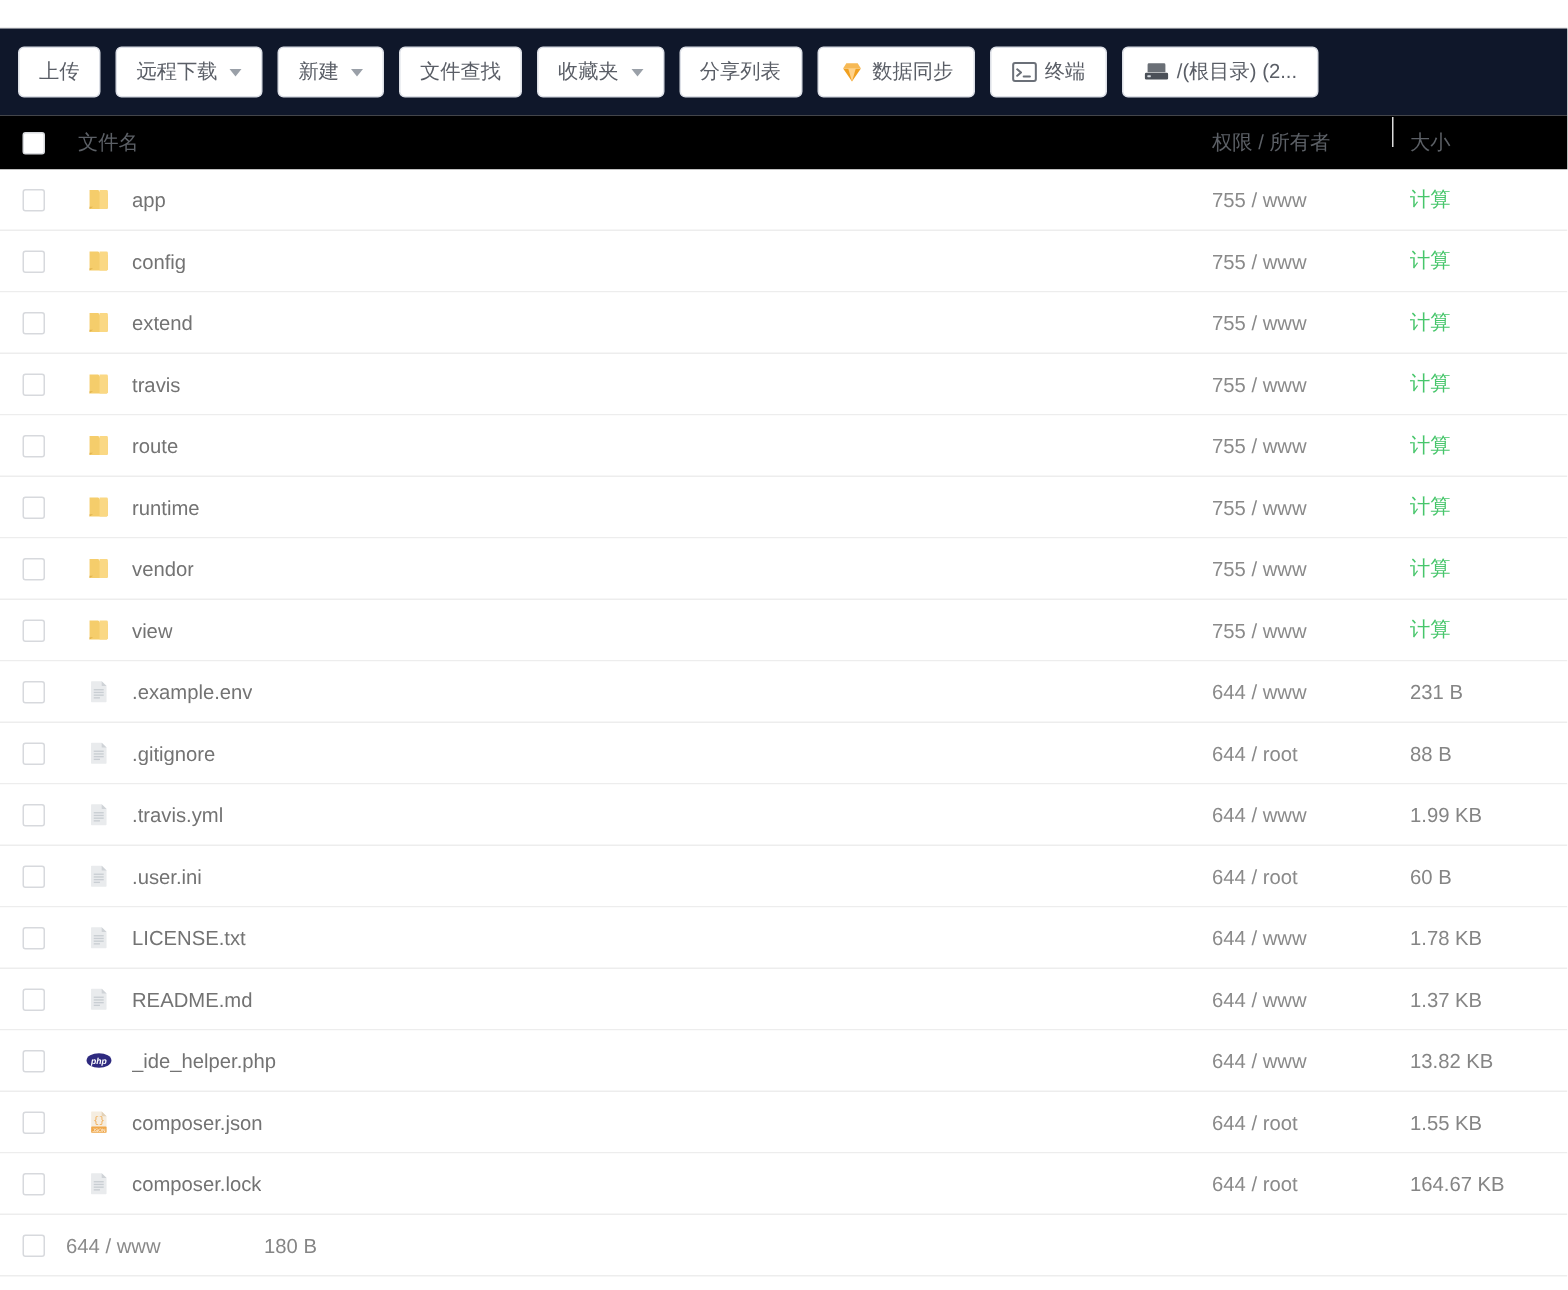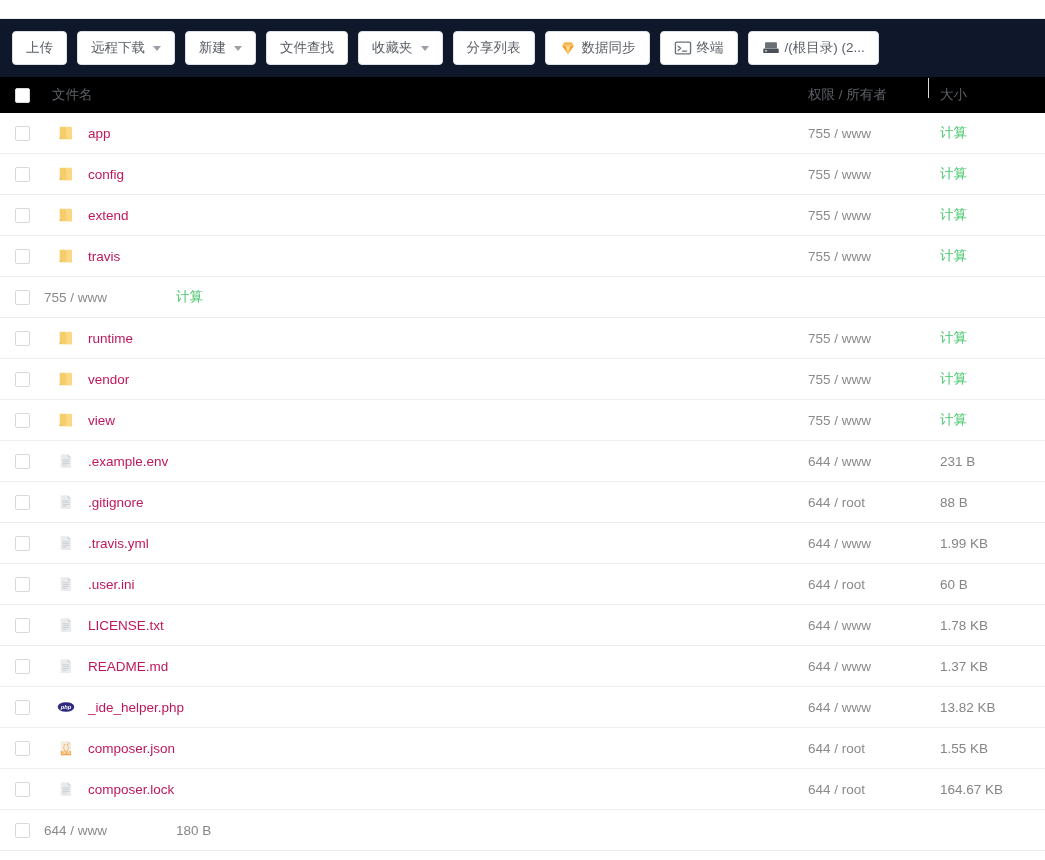--- a/index.html
+++ b/index.html
@@ -77,21 +77,21 @@
   .thead .c-name { color:#5c6066; padding-left: 8px; }
 
   .cb {
     width: 15px; height: 15px;
     border: 1px solid #d7d9dd;
     border-radius: 2px;
     background:#fff;
     cursor:pointer;
     flex:none;
   }
-  .fname { color:#be185d; white-space:nowrap; overflow:hidden; text-overflow:ellipsis; }
+  .fname { color:#737373; white-space:nowrap; overflow:hidden; text-overflow:ellipsis; }
   .calc { color:#47c66b; cursor:pointer; }
   .sz   { color:#858585; }
 
   .icon-wrap { width: 20px; height: 20px; flex:none; display:flex; align-items:center; justify-content:center; margin-left: 4px; }
 
   
   .wm {
     position:absolute;
     right: 16px; bottom: 6px;
     font-size: 21px;
@@ -238,20 +238,30 @@
             </span>
             <span class="fname">travis</span>
           </div>
           <div class="c-perm">755 / www</div>
           <div class="c-size calc">计算</div>
         </div>
         <div class="trow">
           <div class="c-check">
             <div class="cb"></div>
           </div>
+          <div class="c-name">
+            <span class="icon-wrap">
+              <svg viewBox="0 0 20 20" width="18" height="18">
+                <path d="M3 3 h6.2 a1 1 0 0 1 .9 .6 L11 5.2 H15.6 a1 1 0 0 1 1 1 V16 a1 1 0 0 1 -1 1 H3 Z" fill="#f5cd6b"></path>
+                <path d="M3 17 l0 -1.6 l2.6 0 Z" fill="#e2b44e"></path>
+                <path d="M10.4 3 h5.2 a1 1 0 0 1 1 1 V16 a1 1 0 0 1 -1 1 H10.4 Z" fill="#fad884"></path>
+              </svg>
+            </span>
+            <span class="fname">route</span>
+          </div>
           <div class="c-perm">755 / www</div>
           <div class="c-size calc">计算</div>
         </div>
         <div class="trow">
           <div class="c-check">
             <div class="cb"></div>
           </div>
           <div class="c-name">
             <span class="icon-wrap">
               <svg viewBox="0 0 20 20" width="18" height="18">

